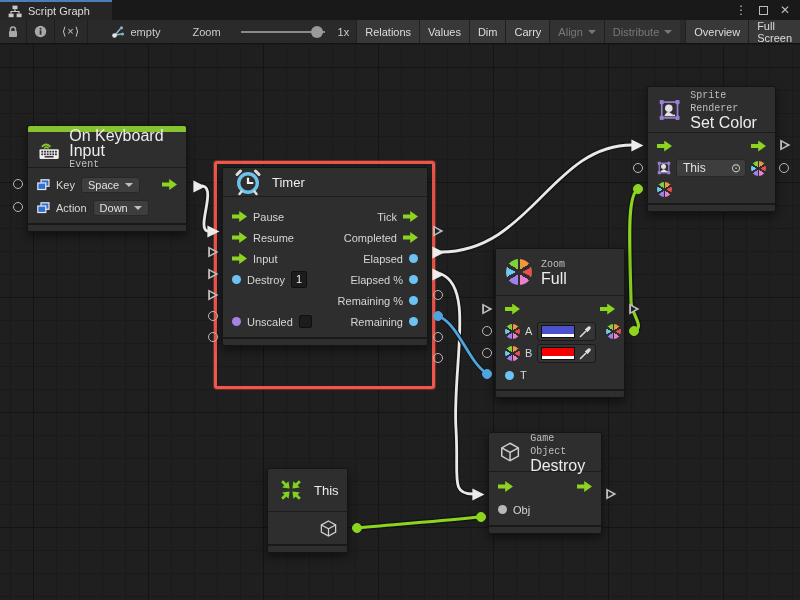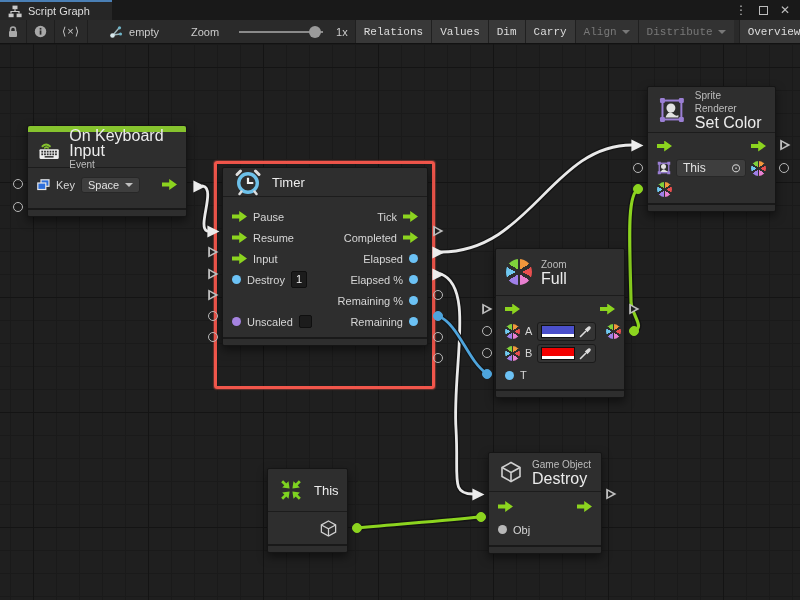--- a/index.html
+++ b/index.html
@@ -17,21 +17,21 @@
   .wctl{ margin-left:auto; display:flex; align-items:center; gap:12px; padding-right:10px;
          color:#BDBDBD; font-size:12px; }
   .maxbox{ width:9px; height:9px; border:1.5px solid #BDBDBD; display:inline-block; }
 
   
   .toolbar{ height:24px; background:#2A2A2A; border-bottom:1px solid #121212;
             display:flex; align-items:stretch; color:#CCC; font-size:11px; }
   .tcell{ display:flex; align-items:center; justify-content:center; padding:0 7px;
           border-right:1px solid #1E1E1E; }
   .tbtn{ display:flex; align-items:center; gap:5px; padding:0 8px; background:#383838;
-         border-left:1px solid #202020; color:#DDD; cursor:default;font-family:Liberation Mono, monospace; }
+         border-left:1px solid #202020; color:#DDD; cursor:default; }
   .tbtn.dis{ background:#323232; color:#787878; }
   .caret{ width:0; height:0; border-left:4px solid transparent; border-right:4px solid transparent;
           border-top:4px solid #C0C0C0; }
   .tbtn.dis .caret{ border-top-color:#787878; }
   .ztrack{ width:84px; height:2px; background:#8A8A8A; position:relative; margin:0 6px; }
   .zhandle{ position:absolute; right:2px; top:-5px; width:12px; height:12px; border-radius:50%;
             background:#9A9A9A; }
   .codeglyph{ letter-spacing:1px; color:#C8C8C8; font-size:11px; }
 
   
@@ -44,21 +44,21 @@
       linear-gradient(90deg, #1A1A1A 1px, transparent 1px);
     background-size:115px 115px, 115px 115px, 23px 23px, 23px 23px;
     background-position:33px 23px, 33px 23px, 10px 0px, 10px 0px; }
   .wires{ position:absolute; left:0; top:0; z-index:1; }
 
   
   .node{ position:absolute; z-index:2; background:var(--nodebg); border:1px solid #151515;
          border-radius:2px; box-shadow:0 4px 10px rgba(0,0,0,.5); color:#D6D6D6; font-size:11px; }
   .accent{ height:6px; border-radius:2px 2px 0 0; }
   .nhead{ display:flex; align-items:center; gap:9px; padding:0 10px; border-bottom:1px solid #1C1C1C; }
-  .cat{ font-size:10px; color:#BDBDBD; line-height:13px; }
+  .cat{ font-size:10px; color:#BDBDBD; line-height:13px;font-family:Liberation Mono, monospace; }
   .ttl{ font-size:16px; color:#ECECEC; line-height:15px; }
   .ttl.big{ font-size:13px; }
   .row{ display:flex; align-items:center; padding:0 9px; gap:6px; }
   .sp{ flex:1; }
   .nfoot{ height:8px; border-top:2px solid #191919; }
   .sel{ position:absolute; z-index:2; border:3px solid var(--sel); border-radius:3px;
         box-shadow:0 0 1px 1px rgba(241,86,75,.35); }
 
   .garr{ width:15px; height:11px; background:var(--green); flex:none;
          clip-path:polygon(0 32%,48% 32%,48% 0,100% 50%,48% 100%,48% 68%,0 68%); }
@@ -205,33 +205,44 @@
           <rect x="19.3" y="17.6" width="2.4" height="2.4"></rect>
             <rect x="23" y="17.6" width="2.4" height="2.4"></rect>
           <rect x="9" y="21.2" width="12" height="2"></rect>
         </g>
       </svg>
       <div>
         <div class="ttl">On Keyboard Input</div>
         <div class="cat">Event</div>
       </div>
     </div>
-    <div style="padding:5px 0 12px">
+    <div style="padding:5px 0 4px">
       <div class="row" style="height:23px">
         <svg width="13" height="12" viewBox="0 0 13 12">
           <rect x="4" y="0.8" width="8" height="6.5" fill="#2E6FDB" stroke="#E8E8E8" stroke-width="1.2"></rect>
           <rect x="0.8" y="4" width="8" height="6.5" fill="#2E6FDB" stroke="#E8E8E8" stroke-width="1.2"></rect>
         </svg>
         <span>Key</span>
         <span class="dd">
           <span>Space</span>
           <span class="caret"></span>
         </span>
         <span class="sp"></span>
         <span class="garr"></span>
+      </div>
+      <div class="row" style="height:23px">
+        <svg width="13" height="12" viewBox="0 0 13 12">
+          <rect x="4" y="0.8" width="8" height="6.5" fill="#2E6FDB" stroke="#E8E8E8" stroke-width="1.2"></rect>
+          <rect x="0.8" y="4" width="8" height="6.5" fill="#2E6FDB" stroke="#E8E8E8" stroke-width="1.2"></rect>
+        </svg>
+        <span>Action</span>
+        <span class="dd">
+          <span>Down</span>
+          <span class="caret"></span>
+        </span>
       </div>
     </div>
     <div class="nfoot"></div>
   </div>
 
   <div class="sel" style="left:214px;top:117px;width:221px;height:228px"></div>
   <div class="node" style="left:222px;top:123px;width:206px">
     <div class="nhead" style="height:29px">
       <svg width="30" height="30" viewBox="0 0 30 30">
         <line x1="7.5" y1="4" x2="4" y2="7.5" stroke="#DDD" stroke-width="3" stroke-linecap="round"></line>
@@ -406,21 +417,21 @@
     <div class="row" style="height:32px">
       <span class="sp"></span>
       <svg width="19" height="19" viewBox="0 0 24 24" fill="none" stroke="#CFCFCF" stroke-width="1.6">
         <path d="M12 2.5 21 7.5 21 16.5 12 21.5 3 16.5 3 7.5 Z"></path>
         <path d="M3 7.5 12 12.5 21 7.5 M12 12.5 V21.5"></path>
       </svg>
     </div>
     <div class="nfoot"></div>
   </div>
 
-  <div class="node" style="left:488px;top:408px;width:114px">
+  <div class="node" style="left:488px;top:388px;width:114px">
     <div class="nhead" style="height:39px">
       <svg width="24" height="24" viewBox="0 0 24 24" fill="none" stroke="#CFCFCF" stroke-width="1.6">
         <path d="M12 2.5 21 7.5 21 16.5 12 21.5 3 16.5 3 7.5 Z"></path>
         <path d="M3 7.5 12 12.5 21 7.5 M12 12.5 V21.5"></path>
       </svg>
       <div>
         <div class="cat">Game Object</div>
         <div class="ttl">Destroy</div>
       </div>
     </div>

